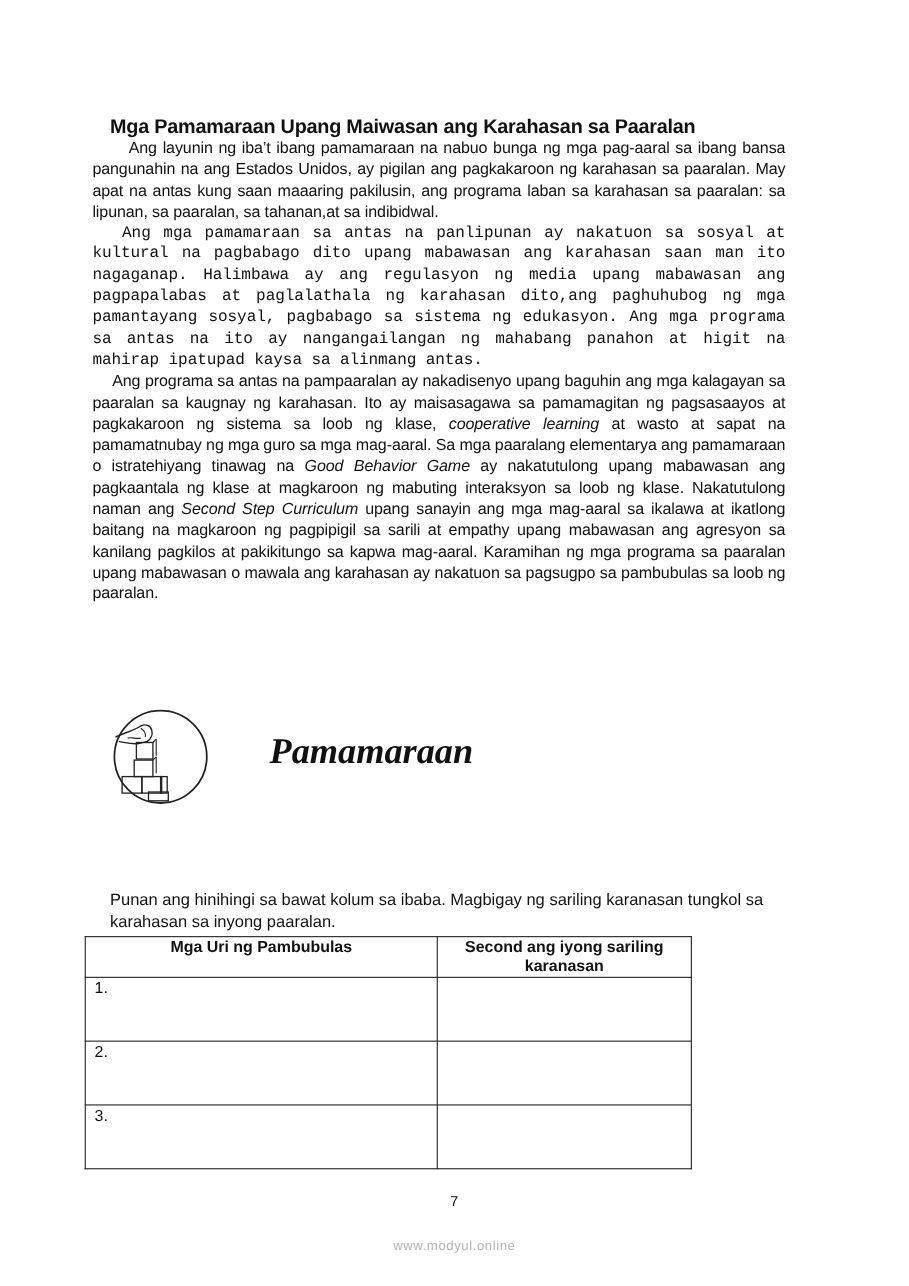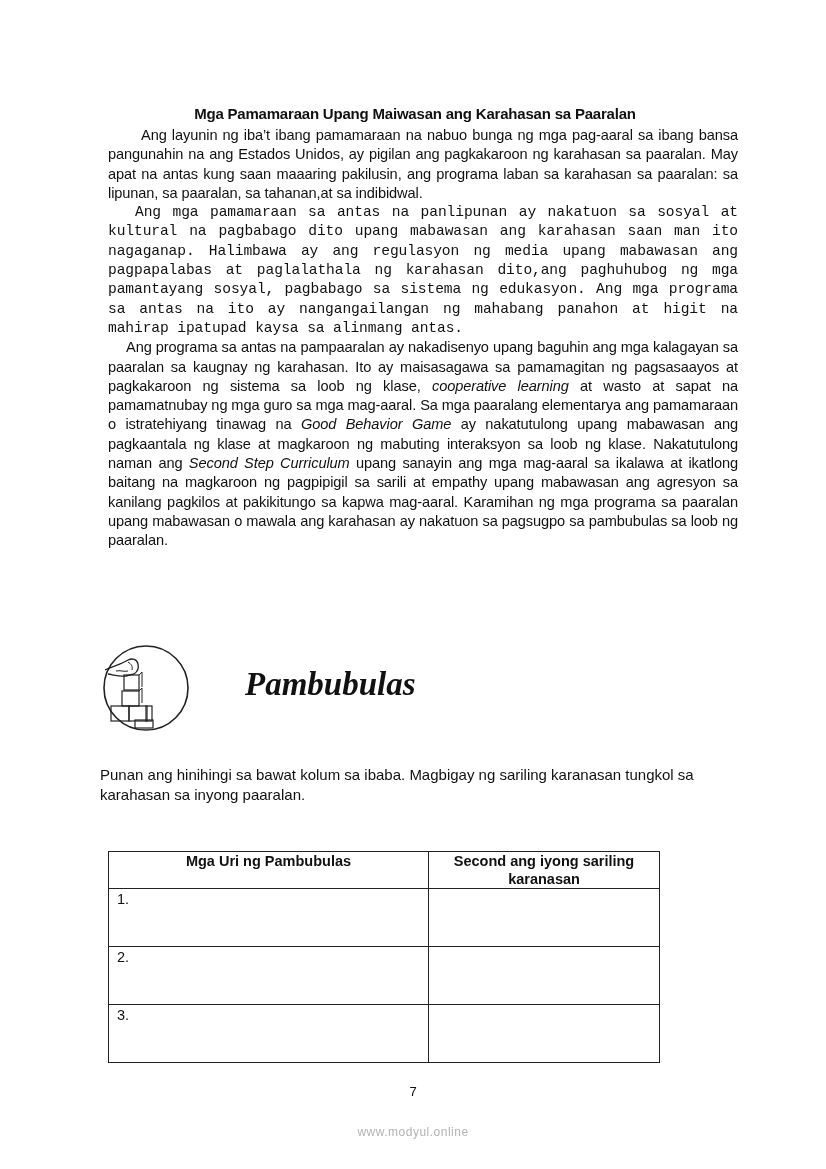--- a/index.html
+++ b/index.html
@@ -1,29 +1,29 @@
 <!DOCTYPE html>
 <html><head>
 <meta charset="utf-8">
 <style>
   html, body { margin: 0; padding: 0; background: #ffffff; }
   body { width: 826px; height: 1169px; position: relative; overflow: hidden; color: #111; font-family: "Liberation Sans", sans-serif; }
   .page { position: absolute; left: 0; top: 0; width: 826px; height: 1169px; }
-  .title { position: absolute; left: 100px; width: 630px; top: 105px; text-align: center; font-weight: bold; font-size: 15px; letter-spacing: -0.2px; }
-  .body-text { position: absolute; left: 108px; width: 630px; top: 126px; font-size: 14.6px; line-height: 19.3px; text-align: justify; letter-spacing: -0.1px; }
+  .title { position: absolute; left: 100px; width: 630px; top: 105px; text-align: left; font-weight: bold; font-size: 18px; letter-spacing: -0.2px; }
+  .body-text { position: absolute; left: 84px; width: 630px; top: 126px; font-size: 14.6px; line-height: 19.3px; text-align: justify; letter-spacing: -0.1px; }
   .body-text p { margin: 0; }
   .p1 { text-indent: 33px; }
   .p2 { text-indent: 27px; font-family: Liberation Mono, monospace; }
   .p3 { text-indent: 18px; }
   .body-text em { }
   .section { position: absolute; left: 102px; top: 644px; width: 400px; height: 90px; }
   .section-icon { position: absolute; left: 0; top: 0; width: 88px; height: 88px; }
   .section-title { position: absolute; left: 143px; top: 22px; font-family: "Liberation Serif", serif; font-style: italic; font-weight: bold; font-size: 33px; }
-  .instructions { position: absolute; left: 100px; top: 765px; width: 640px; font-size: 15px; line-height: 20px; }
-  table.activity { position: absolute; left: 108px; top: 851px; width: 552px; border-collapse: collapse; font-size: 14.5px; }
+  .instructions { position: absolute; left: 100px; top: 809px; width: 640px; font-size: 15px; line-height: 20px; }
+  table.activity { position: absolute; left: 77px; top: 851px; width: 552px; border-collapse: collapse; font-size: 14.5px; }
   table.activity th, table.activity td { border: 1px solid #222; padding: 0 8px; vertical-align: top; }
   table.activity th { font-weight: bold; height: 18px; line-height: 18px; text-align: center; }
   table.activity td { height: 57px; line-height: 20px; }
   table.activity td.c1 { width: 303px; }
   .page-num { position: absolute; left: 0; width: 826px; top: 1084px; text-align: center; font-size: 13px; }
   .watermark { position: absolute; left: 0; width: 826px; top: 1125px; text-align: center; font-size: 12px; color: #b3b3b3; letter-spacing: 0.5px; }
 </style>
 </head>
 <body>
 
@@ -47,21 +47,21 @@
       <rect x="20" y="47" width="17" height="15" fill="none" stroke="#222" stroke-width="1.2"></rect>
       <line x1="37" y1="47" x2="40" y2="44" stroke="#222" stroke-width="1"></line>
       <line x1="40" y1="44" x2="40" y2="59" stroke="#222" stroke-width="1"></line>
       <rect x="22" y="31" width="15" height="15" fill="none" stroke="#222" stroke-width="1.2"></rect>
       <line x1="37" y1="31" x2="40" y2="28" stroke="#222" stroke-width="1"></line>
       <line x1="40" y1="28" x2="40" y2="43" stroke="#222" stroke-width="1"></line>
       <path d="M3 26 C12 22 20 20 26 16 C30 14 35 15 36 20 C37 24 35 28 32 30 L24 32 C18 33 12 31 6 30" fill="none" stroke="#222" stroke-width="1.3"></path>
       <path d="M14 27 C18 26 22 28 26 27" fill="none" stroke="#222" stroke-width="1"></path>
       <path d="M26 18 C29 20 31 22 30 26" fill="none" stroke="#222" stroke-width="1"></path>
     </svg>
-    <div class="section-title">Pambubulas</div>
+    <div class="section-title">Pamamaraan</div>
   </div>
 
   <div class="instructions">Punan ang hinihingi sa bawat kolum sa ibaba. Magbigay ng sariling karanasan tungkol sa karahasan sa inyong paaralan.</div>
 
   <table class="activity">
     <thead>
       <tr>
         <th>Mga Uri ng Pambubulas</th>
         <th>Second ang iyong sariling karanasan</th>
       </tr>

